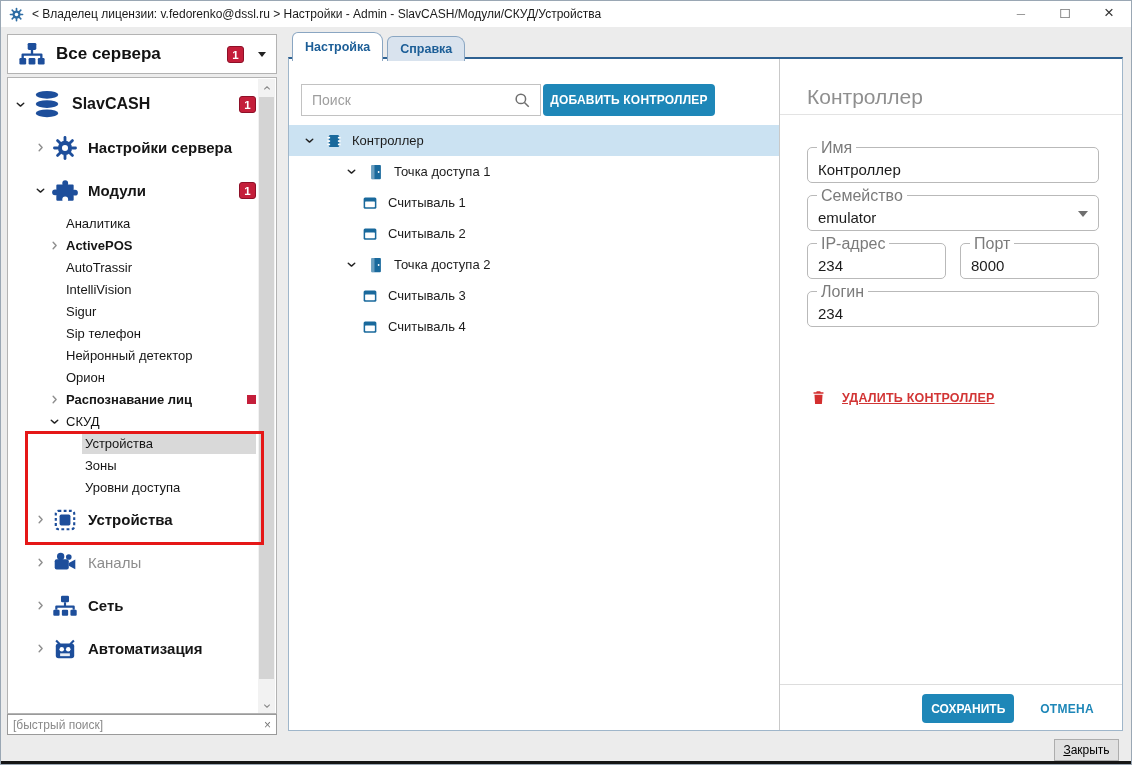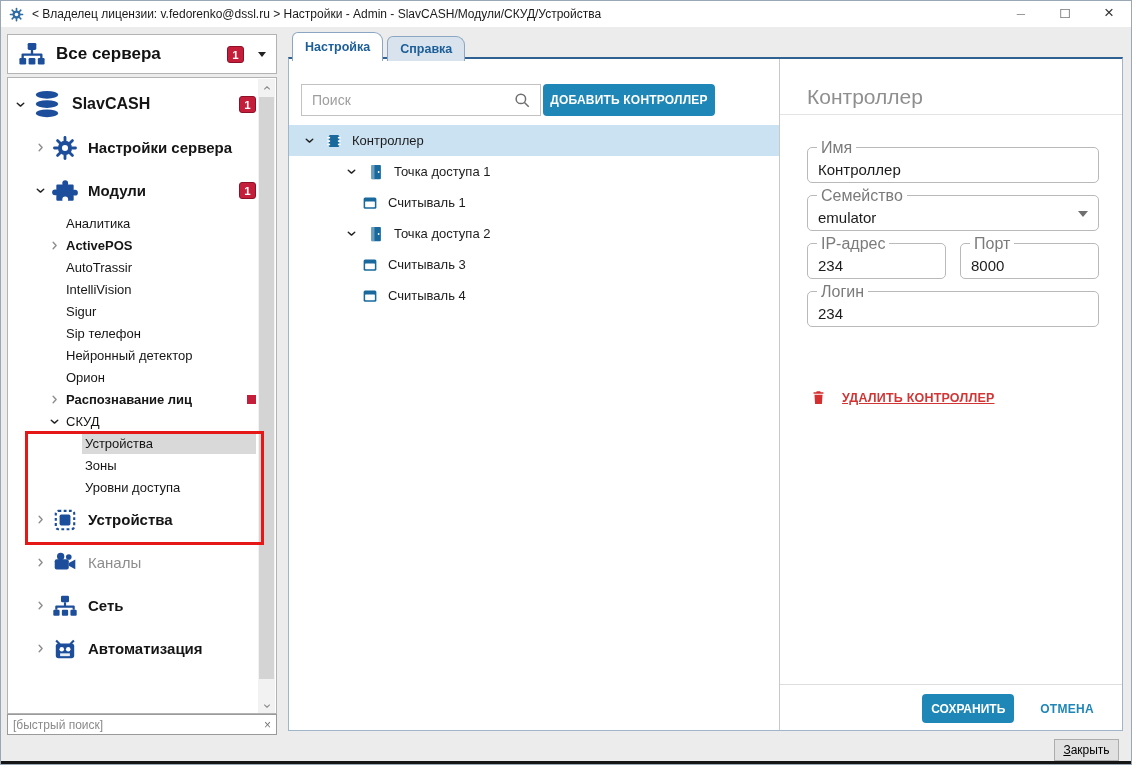--- a/index.html
+++ b/index.html
@@ -410,20 +410,30 @@
           <div class="drow dl2">
             <span class="chev"></span>
             <span class="ic" style="width: 18px; height: 18px;">
               <svg viewBox="0 0 24 24">
                 <rect x="3.5" y="4.5" width="17" height="15" rx="2" fill="#19699c"></rect>
                 <rect x="5.5" y="10" width="13" height="7.5" rx="0.8" fill="#fff"></rect>
               </svg>
             </span>
             <span>Считываль 1</span>
           </div>
+          <div class="drow dl2">
+            <span class="chev"></span>
+            <span class="ic" style="width: 18px; height: 18px;">
+              <svg viewBox="0 0 24 24">
+                <rect x="3.5" y="4.5" width="17" height="15" rx="2" fill="#19699c"></rect>
+                <rect x="5.5" y="10" width="13" height="7.5" rx="0.8" fill="#fff"></rect>
+              </svg>
+            </span>
+            <span>Считываль 2</span>
+          </div>
           <div class="drow dl1">
             <span class="chev">
               <svg viewBox="0 0 24 24" fill="none" stroke="#222" stroke-width="2.6" stroke-linecap="round" stroke-linejoin="round">
                 <path d="M6 9.5l6 5.5 6-5.5"></path>
               </svg>
             </span>
             <span class="ic" style="width: 18px; height: 18px;">
               <svg viewBox="0 0 24 24" fill="#19699c">
                 <rect x="5.5" y="2.5" width="13" height="19" rx="1.2"></rect>
                 <rect x="5.5" y="2.5" width="4.5" height="19" fill="#fff" opacity=".35"></rect>

